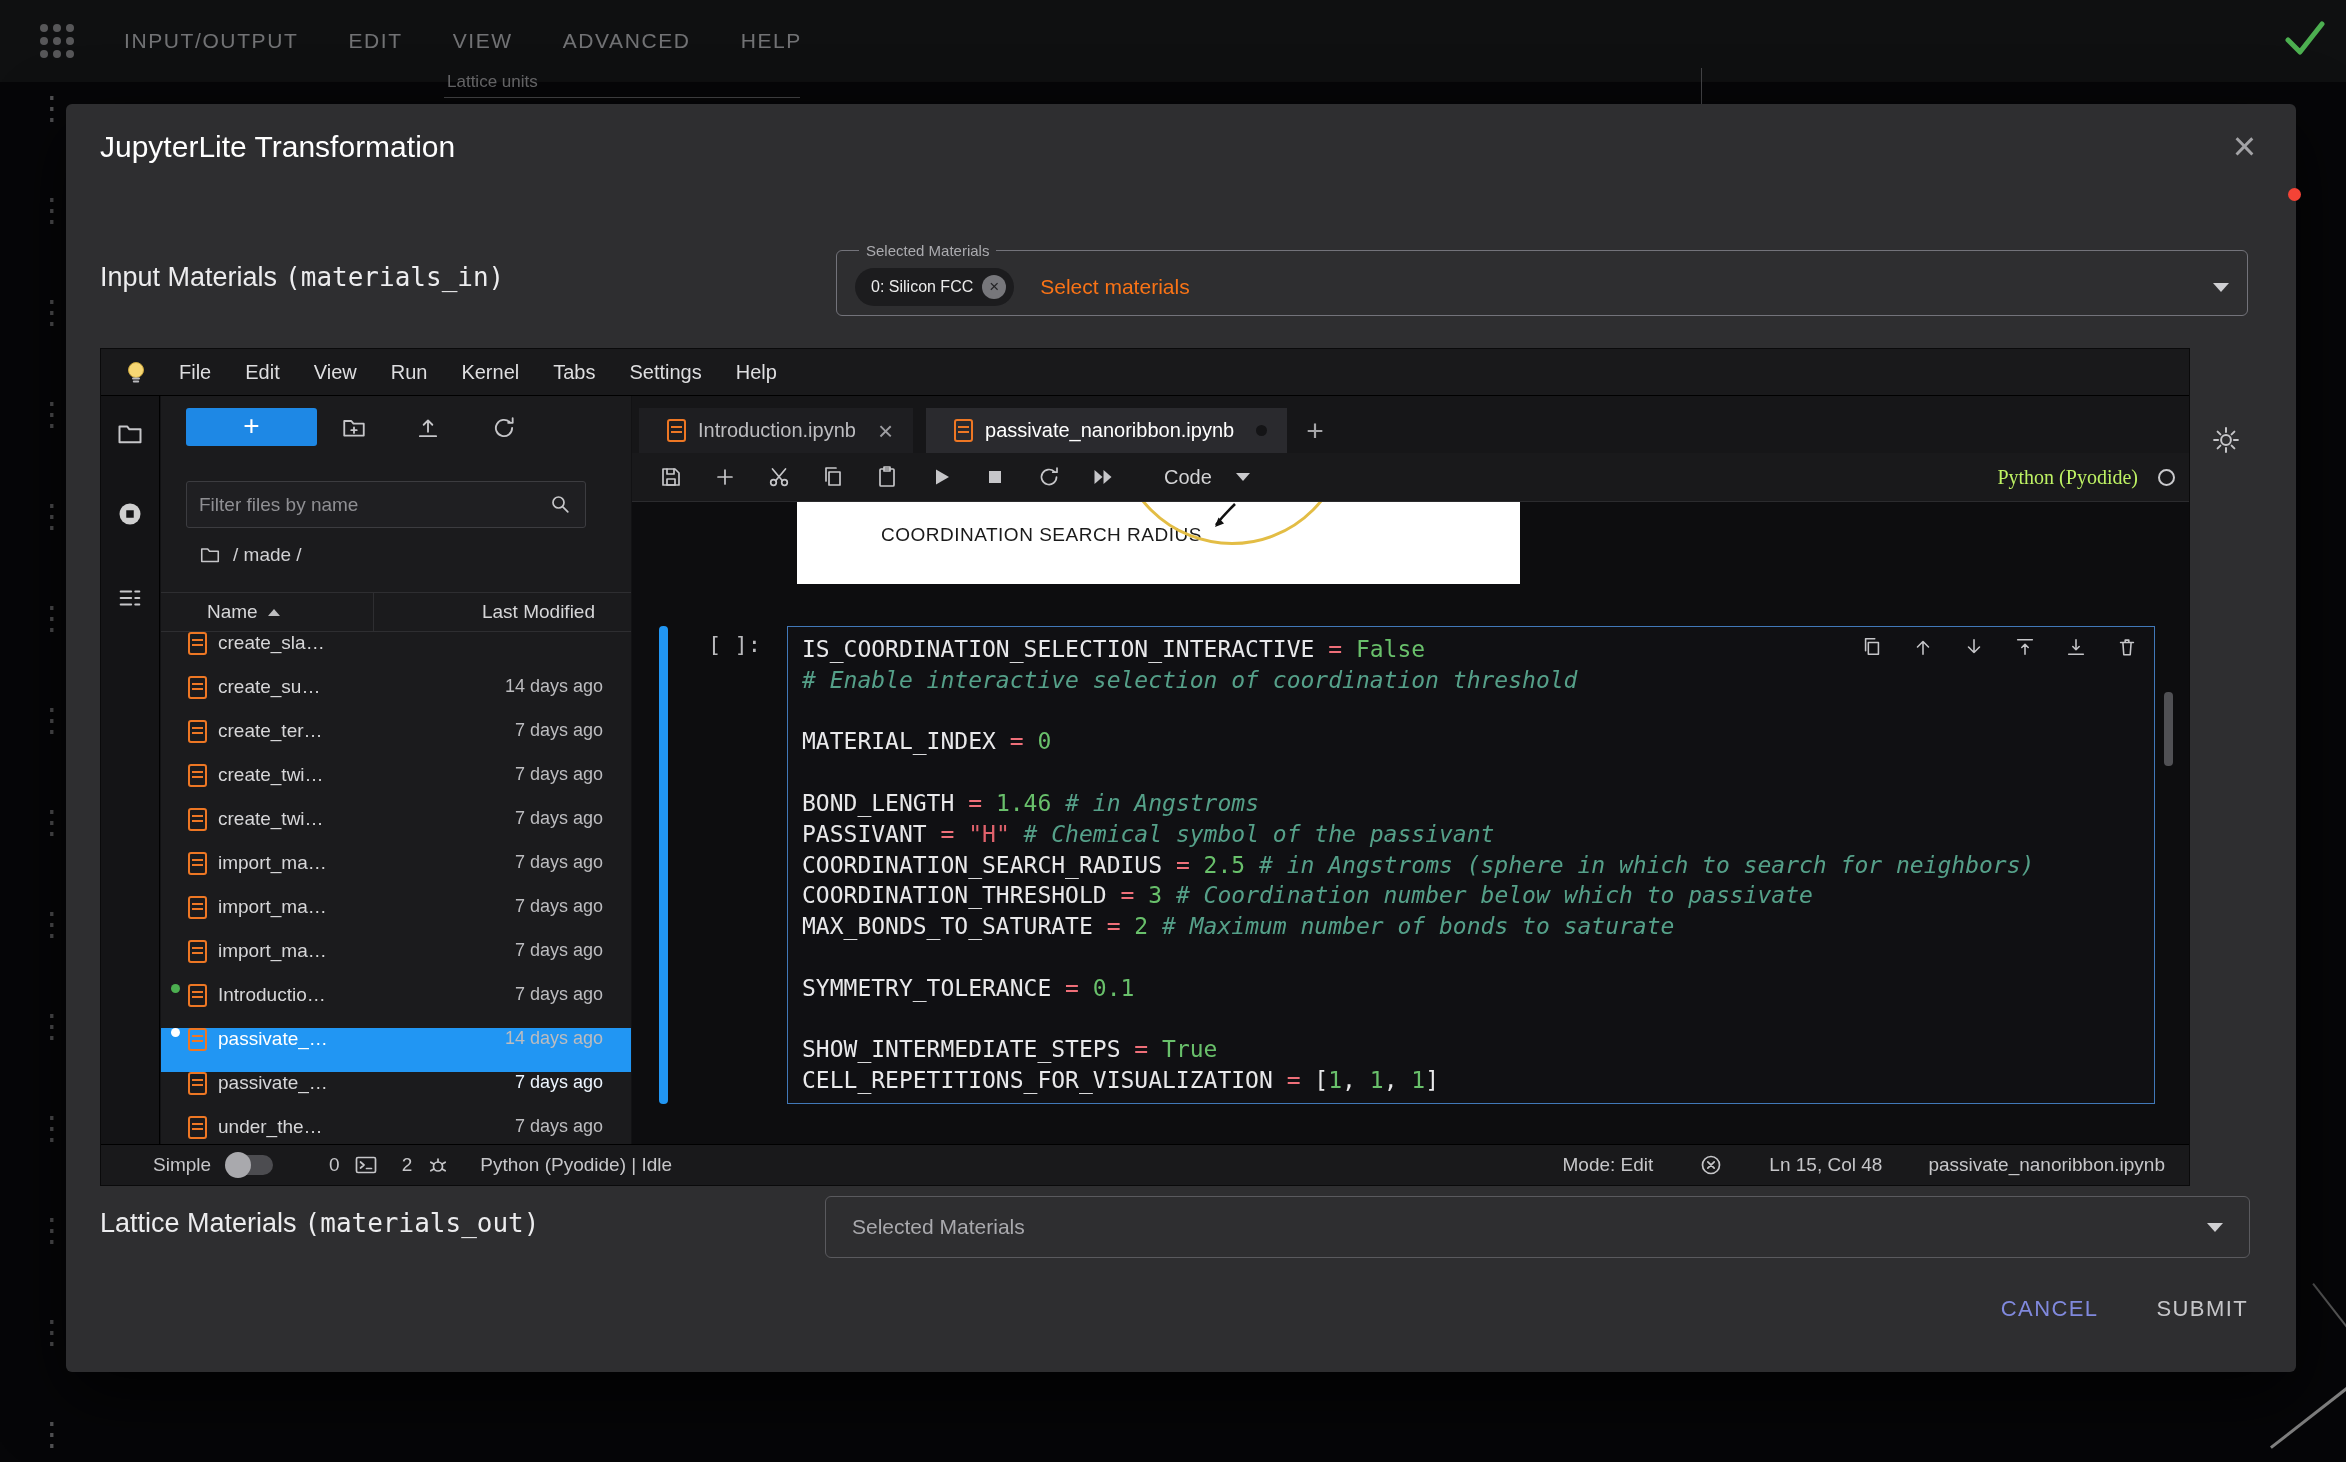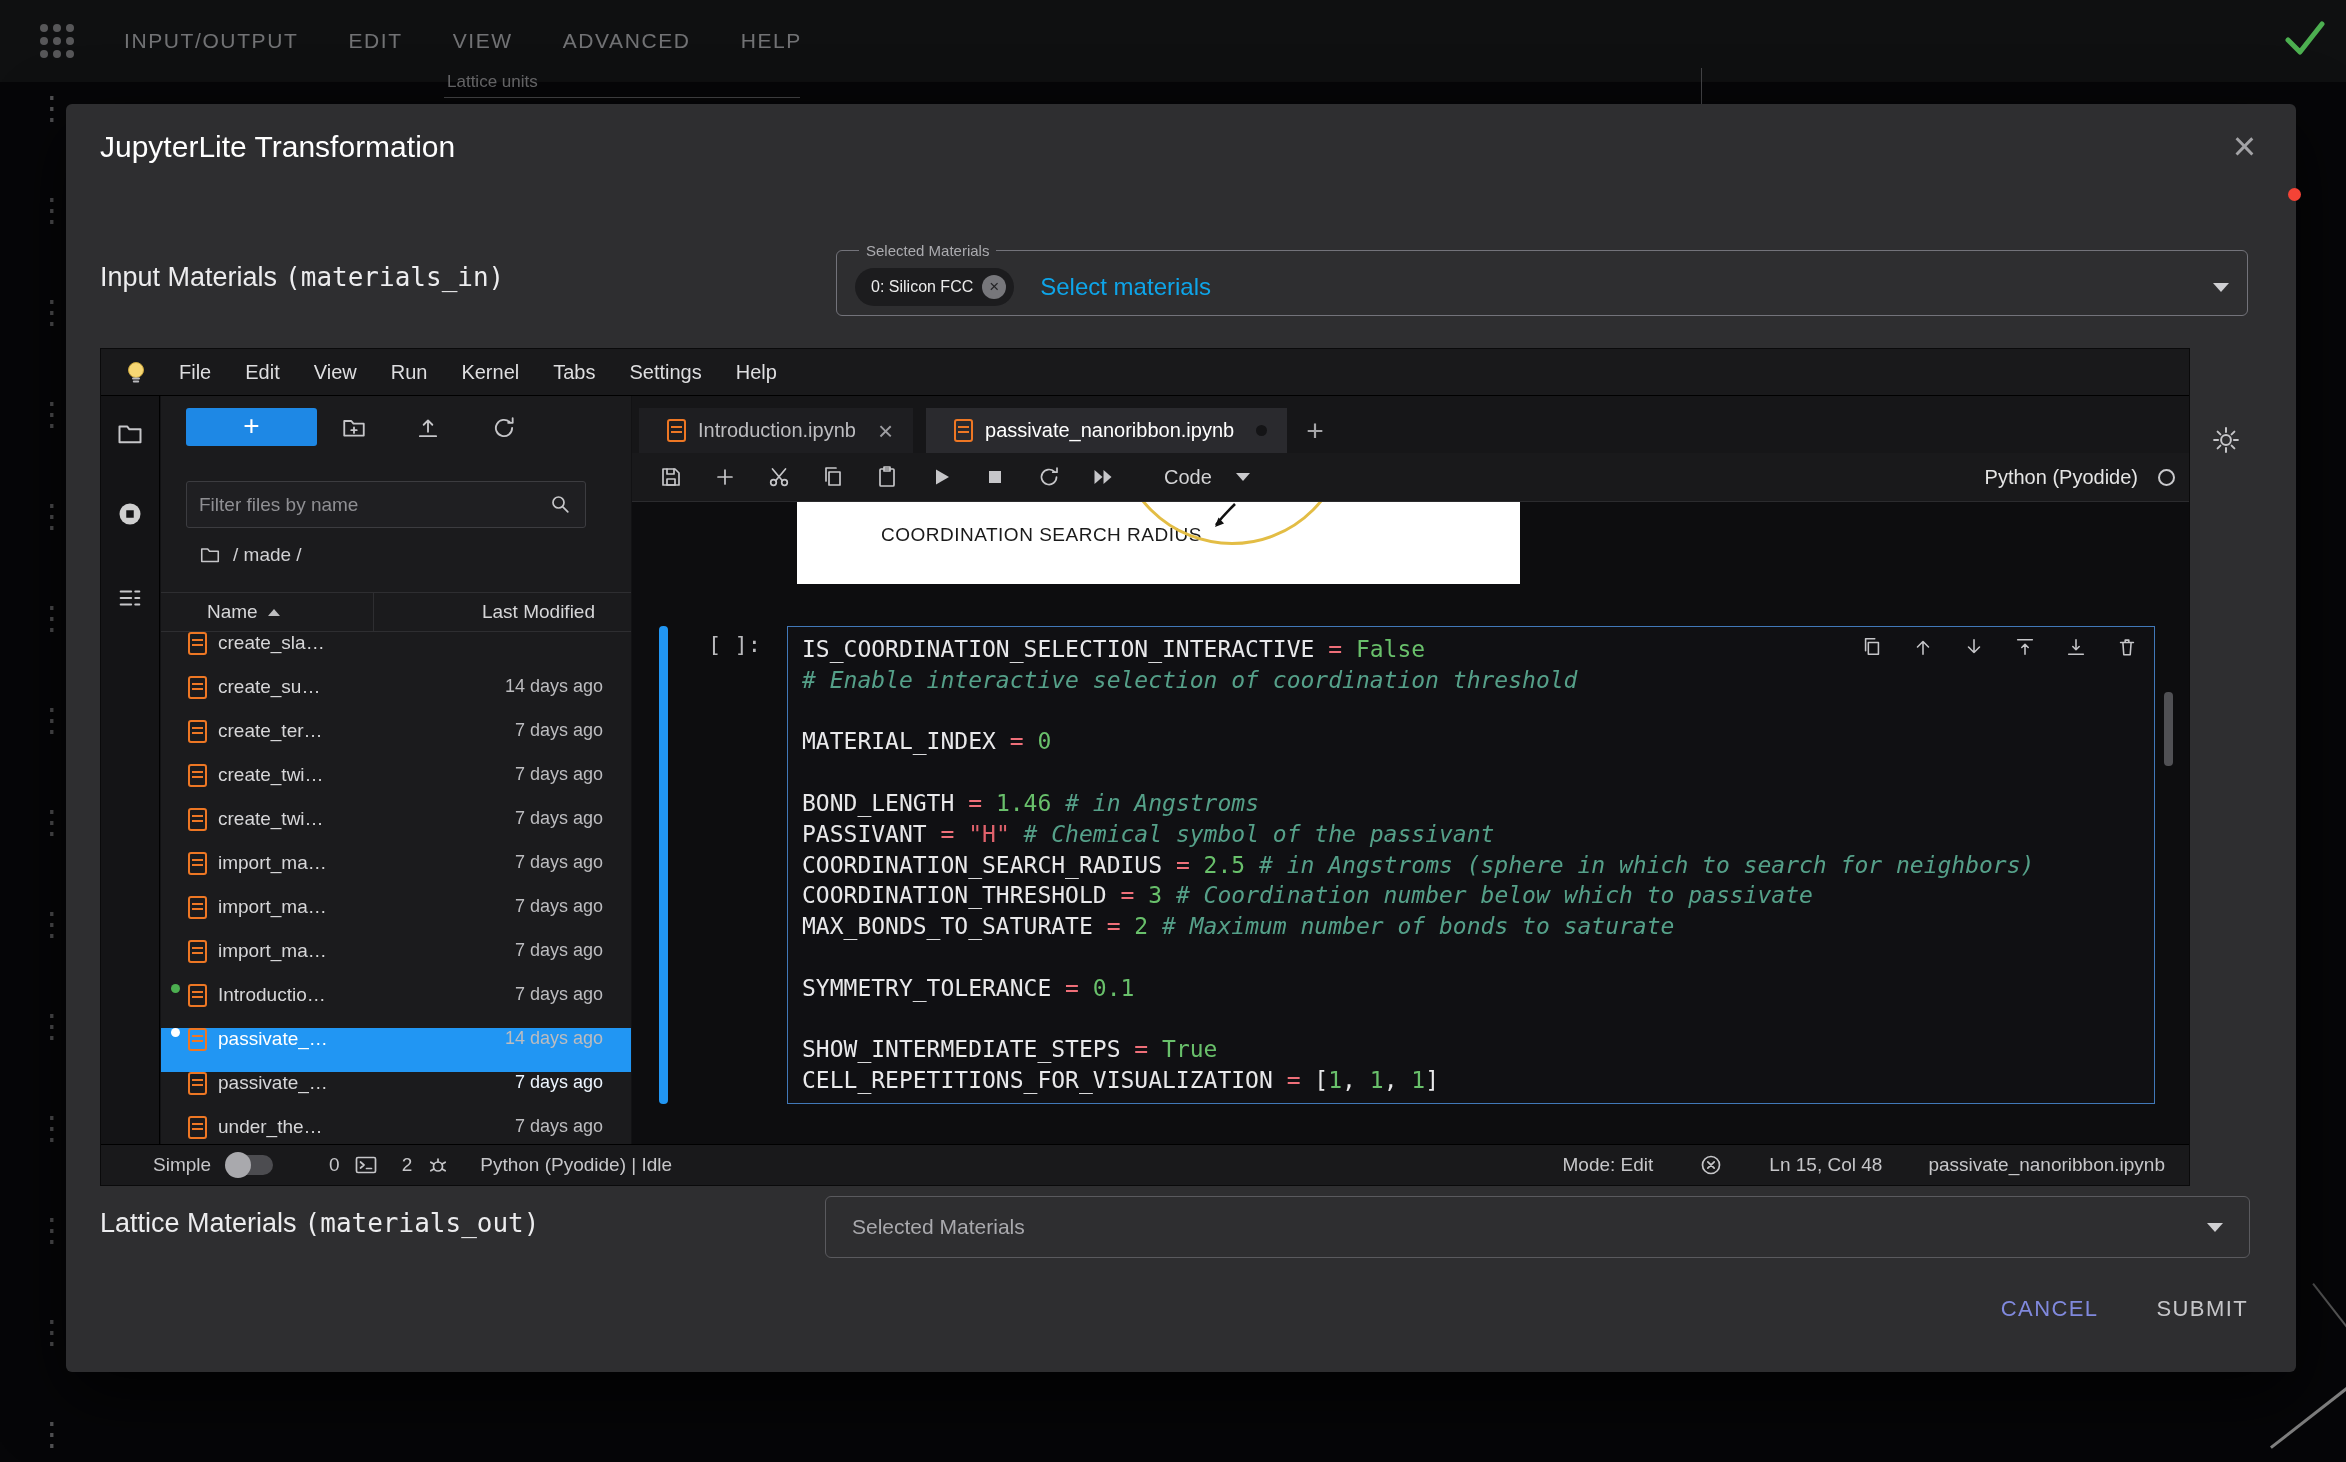--- a/index.html
+++ b/index.html
@@ -29,21 +29,21 @@
 
 .modal{position:absolute;left:66px;top:104px;width:2230px;height:1268px;background:#2e2e30;border-radius:6px;box-shadow:0 24px 70px rgba(0,0,0,.75);z-index:10;}
 .modal-title{position:absolute;left:34px;top:26px;font-size:30px;font-weight:500;color:#fff;}
 .modal-close{position:absolute;right:40px;top:22px;font-size:40px;line-height:40px;color:#a3a3a6;cursor:pointer;}
 .mat-label{position:absolute;left:34px;top:158px;font-size:27px;color:#ececee;white-space:nowrap;}
 .mat-label .mono{margin-left:8px;font-size:26px;}
 .mat-fieldset{position:absolute;left:770px;top:138px;width:1412px;height:74px;border:1px solid #73737a;border-radius:6px;padding:0 18px;display:flex;align-items:center;}
 .mat-fieldset legend{padding:0 7px;margin-left:4px;font-size:15px;color:#ababaf;}
 .chip{display:inline-flex;align-items:center;gap:9px;height:38px;padding:0 8px 0 16px;background:#1c1c1e;border-radius:19px;font-size:16px;color:#ececec;}
 .chip-x{width:24px;height:24px;border-radius:50%;background:#77777b;color:#232325;font-size:17px;line-height:23px;text-align:center;}
-.select-ph{margin-left:26px;font-size:24px;color:#0ea5e9;}
+.select-ph{margin-left:26px;font-size:21px;color:#f97316;}
 .caret-down{margin-left:auto;width:0;height:0;border-left:8px solid transparent;border-right:8px solid transparent;border-top:9px solid #cfcfd2;}
 .panel-gear{position:absolute;left:2146px;top:322px;}
 
 
 .jlab{position:absolute;left:34px;top:244px;width:2090px;height:838px;background:#121214;color:#d2d2d4;border:1px solid #0a0a0b;}
 .jl-menubar{position:absolute;top:0;left:0;width:100%;height:47px;background:#19191b;border-bottom:1px solid #000;display:flex;align-items:center;}
 .jl-logo{margin-left:22px;display:flex;}
 .jl-menu{display:flex;margin-left:30px;gap:34px;font-size:20px;color:#dedee0;}
 .jl-activitybar{position:absolute;left:0;top:47px;width:59px;bottom:41px;background:#141416;border-right:1px solid #000;display:flex;flex-direction:column;align-items:center;padding-top:24px;gap:52px;}
 .jl-filebrowser{position:absolute;left:60px;top:47px;width:470px;bottom:41px;background:#1b1b1d;overflow:hidden;}
@@ -78,21 +78,21 @@
 .tab{display:flex;align-items:center;padding:0 20px;gap:12px;font-size:20px;white-space:nowrap;}
 .tab-inactive{background:#1e1e21;color:#bdbdc0;}
 .tab-active{background:#2a2a2e;color:#fff;}
 .tab-close{font-size:26px;color:#9d9da1;margin-left:10px;line-height:26px;}
 .dirty-dot{width:11px;height:11px;border-radius:50%;background:#141416;margin-left:10px;}
 .tab-add{align-self:center;font-size:30px;color:#a5a5a8;margin-left:6px;line-height:30px;}
 .nb-toolbar{position:absolute;left:0;top:57px;right:0;height:49px;background:#19191b;border-bottom:1px solid #2b2b2e;display:flex;align-items:center;padding-left:26px;}
 .tb-btn{width:26px;display:flex;justify-content:center;margin-right:28px;}
 .code-select{display:flex;align-items:center;gap:24px;font-size:20px;color:#d2d2d4;margin-left:20px;}
 .caret-sm{width:0;height:0;border-left:7px solid transparent;border-right:7px solid transparent;border-top:8px solid #c9c9cc;}
-.kernel-area{margin-left:auto;display:flex;align-items:center;gap:20px;margin-right:14px;font-size:20px;color:#e5e5e5;}
+.kernel-area{margin-left:auto;display:flex;align-items:center;gap:20px;margin-right:14px;font-size:20px;color:#bef264;font-family:Liberation Serif, serif;}
 .kernel-circle{width:17px;height:17px;border:2px solid #c9c9cc;border-radius:50%;}
 .nb-content{position:absolute;left:0;top:106px;right:0;bottom:0;background:#0d0d0f;overflow:hidden;}
 .img-cell{position:absolute;left:165px;top:0;width:723px;height:82px;background:#fff;overflow:hidden;}
 .img-caption{position:absolute;left:84px;top:22px;font-size:19px;letter-spacing:.5px;color:#1a1a1a;white-space:nowrap;}
 .img-circle{position:absolute;left:319px;top:-189px;width:232px;height:232px;border:3px solid #e3bd45;border-radius:50%;}
 .img-arrow{position:absolute;left:408px;top:0;}
 .collapser{position:absolute;left:27px;top:124px;width:9px;height:478px;background:#2196f3;border-radius:4px;}
 .cell-prompt{position:absolute;left:76px;top:130px;font-size:22px;color:#b9b9bc;font-family:"DejaVu Sans Mono",monospace;}
 .code-cell{position:absolute;left:155px;top:124px;width:1368px;height:478px;background:#101013;border:1px solid #4178b8;}
 .code-area{padding:7px 14px;}

